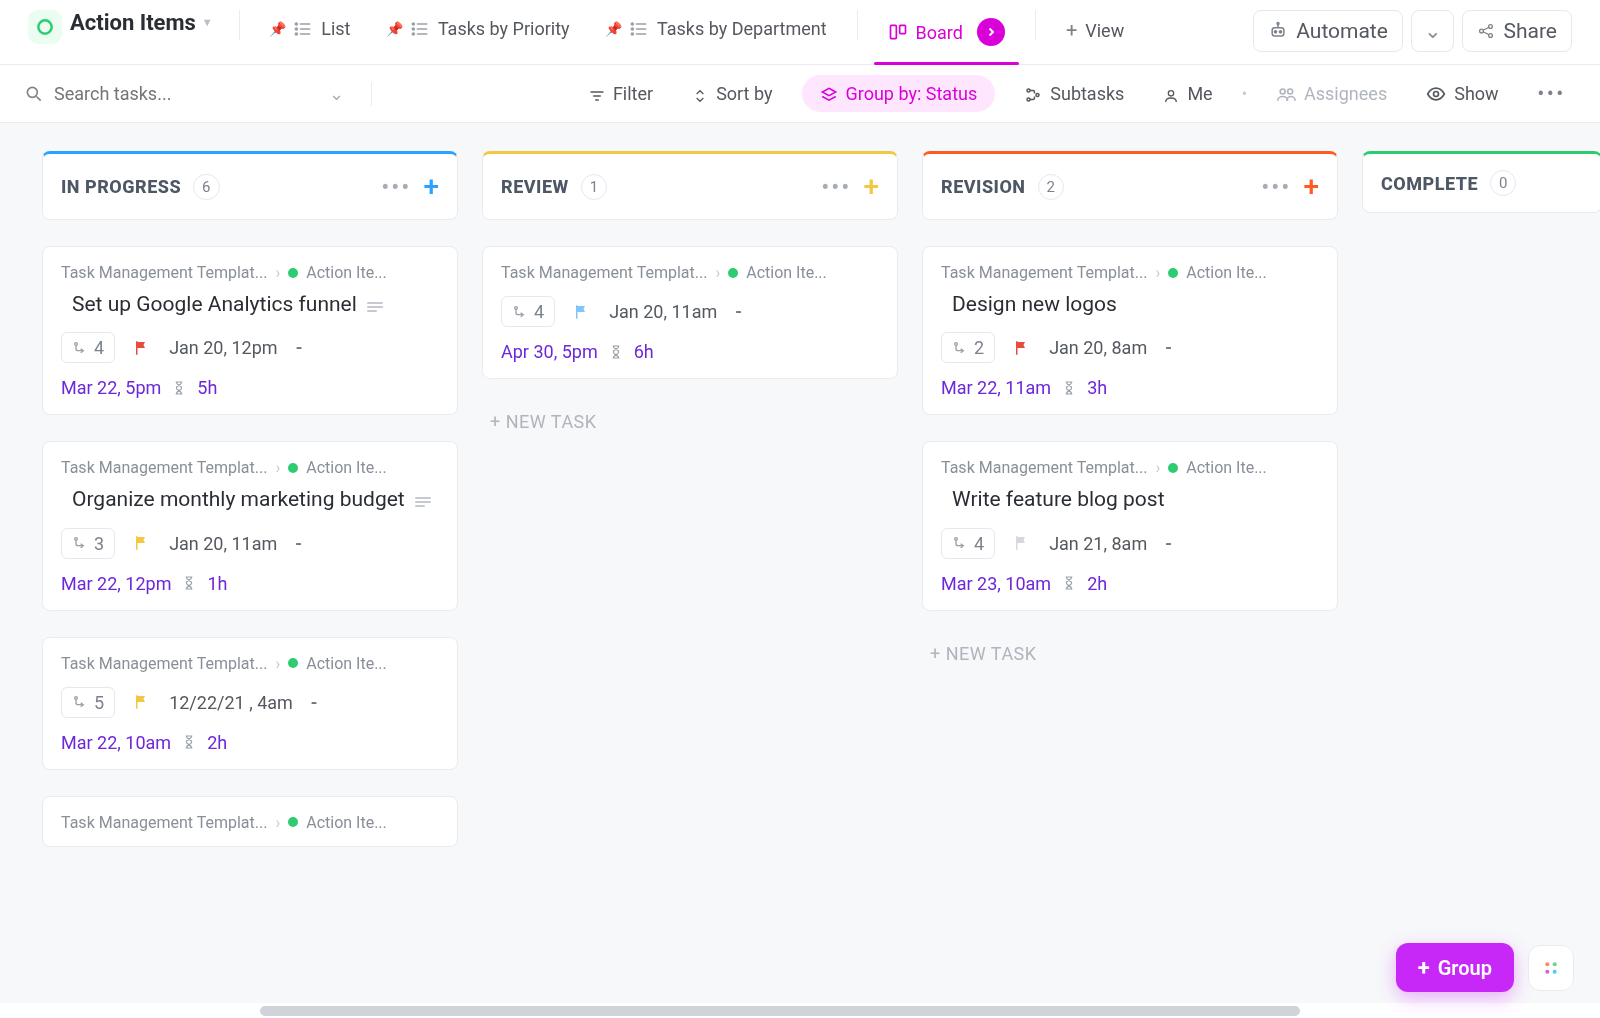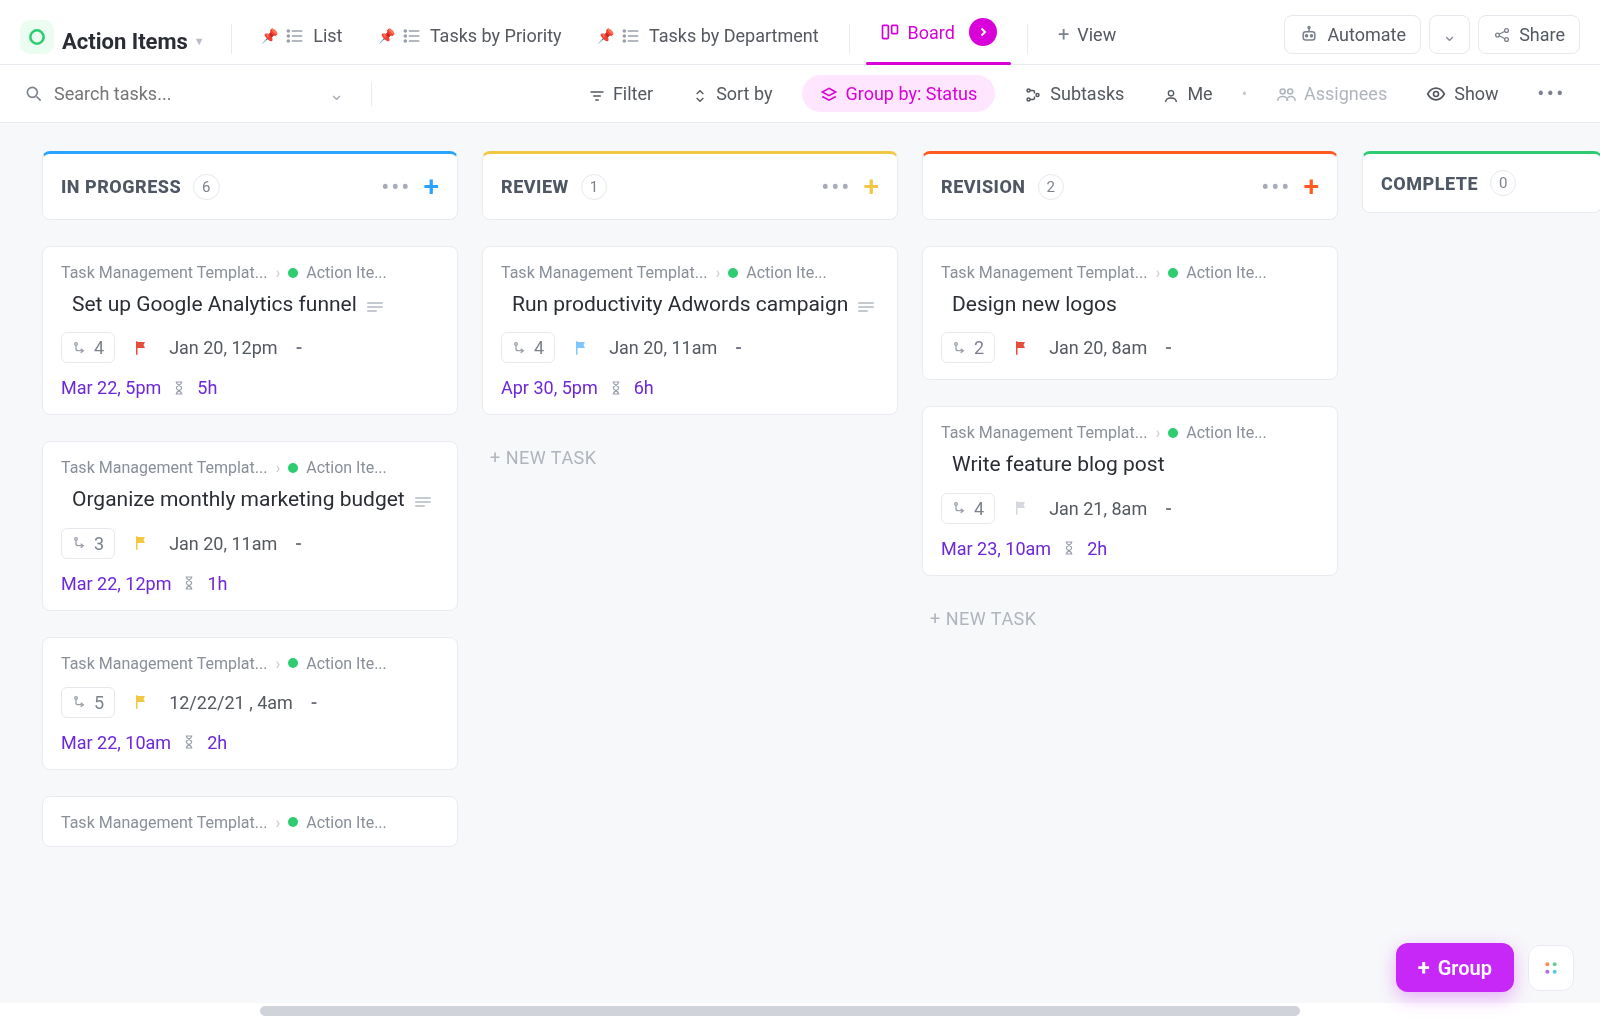--- a/index.html
+++ b/index.html
@@ -1,30 +1,30 @@
 <!DOCTYPE html>
 <html><head>
 <meta charset="utf-8">
 <style>
   * { box-sizing: border-box; margin:0; padding:0; font-family: -apple-system, BlinkMacSystemFont, "Segoe UI", Roboto, sans-serif; }
   body { background:#fff; color:#2a2e34; width:1600px; height:1018px; overflow:hidden; position:relative; }
   
   
-  .topnav { display:flex; align-items:flex-end; padding:10px 20px; border-bottom:1px solid #e9ebf0; gap:8px; }
+  .topnav { display:flex; align-items:flex-start; padding:10px 28px; border-bottom:1px solid #e9ebf0; gap:8px; }
   .circ { width:34px; height:34px; border-radius:10px; background:#eafdf0; display:flex; align-items:center; justify-content:center; }
   .circ svg { width:20px; height:20px; }
   .page-title { font-weight:700; font-size:22px; display:flex; align-items:center; gap:6px; margin-right:10px; }
   .page-title .caret { color:#b9bec7; font-size:11px; }
   .vdiv { width:1px; height:30px; background:#e9ebf0; margin:0 8px; }
   .view-btn { display:flex; align-items:center; gap:8px; padding:8px 14px; font-size:18px; color:#54595f; cursor:pointer; border-radius:6px; }
   .view-btn.active { color:#d900d9; position:relative; }
   .view-btn.active::after{ content:''; position:absolute; bottom:-11px; left:0; right:0; height:3px; background:#d900d9; border-radius:2px;}
   .pin{ color:#d5d8dd; font-size:14px; margin-right:-2px;}
   .spacer{ flex:1; }
-  .tool-btn { display:flex; align-items:center; gap:8px; font-size:18px; color:#54595f; border:1px solid #e6e8ed; border-radius:8px; padding:8px 14px; cursor:pointer; background:#fff;}
+  .tool-btn { display:flex; align-items:center; gap:8px; font-size:21px; color:#54595f; border:1px solid #e6e8ed; border-radius:8px; padding:8px 14px; cursor:pointer; background:#fff;}
   .round-fwd{ width:28px; height:28px; border-radius:50%; background:#d900d9; color:#fff; display:flex; align-items:center; justify-content:center; font-size:14px; margin-left:6px;}
   
   
   .filterbar{ display:flex; align-items:center; padding:10px 24px; border-bottom:1px solid #e9ebf0; gap:19px; background:#fff;}
   .search-wrap{ display:flex; align-items:center; gap:10px; color:#a7adb8; font-size:18px; width:320px;}
   .search-wrap input{ border:none; outline:none; font-size:18px; color:#54595f; width:240px;}
   .search-wrap .chev{ margin-left:auto; color:#a7adb8;}
   .fbtn{ display:flex; align-items:flex-end; gap:8px; font-size:18px; color:#54595f; cursor:pointer; padding:6px 10px; border-radius:6px;}
   .fbtn.pill{ background:#ffe6ff; color:#d900d9; border-radius:22px; padding:8px 18px;}
   .fbtn.muted{ color:#b0b5bd;}
@@ -406,24 +406,20 @@
       <span class="plus" style="color:#f2c744">+</span>
     </div>
     <div class="cards">
       <div class="card">
     <div class="crumbs">
       <span>Task Management Templat...</span>
       <span class="chev">›</span>
       <span class="dot"></span>
       <span>Action Ite...</span>
     </div>
-    <div>
-      <span class="task-title">Run productivity Adwords campaign</span>
-      <span class="desc-lines"><span></span><span></span><span></span></span>
-    </div>
     <div class="row">
       <span class="sub-badge">
               <svg width="16" height="16" viewBox="0 0 24 24" fill="none" stroke="#9aa0aa" stroke-width="2">
                 <circle cx="6" cy="6" r="2"></circle>
                 <path d="M6 8v5a3 3 0 0 0 3 3h6"></path>
                 <polyline points="13,13 17,16 13,19" fill="none"></polyline>
               </svg>
               <span>4</span>
             </span>
       <svg class="flag" viewBox="0 0 24 24">
@@ -472,20 +468,27 @@
               </svg>
               <span>2</span>
             </span>
       <svg class="flag" viewBox="0 0 24 24">
               <path d="M5 3v18" stroke="#e74c3c" stroke-width="2"></path>
               <path d="M5 4h11l-2 4 2 4H5z" fill="#e74c3c"></path>
             </svg>
       <span>Jan 20, 8am</span>
       <span class="dash">-</span>
     </div>
+    <div class="row2">
+      <span>Mar 22, 11am</span>
+      <svg width="16" height="20" viewBox="0 0 24 24" fill="none" stroke="#9aa0aa" stroke-width="1.8">
+              <path d="M7 3h10M7 21h10M8 3c0 5 8 5 8 9s-8 4-8 9M16 3c0 5-8 5-8 9s8 4 8 9"></path>
+            </svg>
+      <span>3h</span>
+    </div>
   </div>
         <div class="card">
     <div class="crumbs">
       <span>Task Management Templat...</span>
       <span class="chev">›</span>
       <span class="dot"></span>
       <span>Action Ite...</span>
     </div>
     <div>
       <span class="task-title">Write feature blog post</span>

